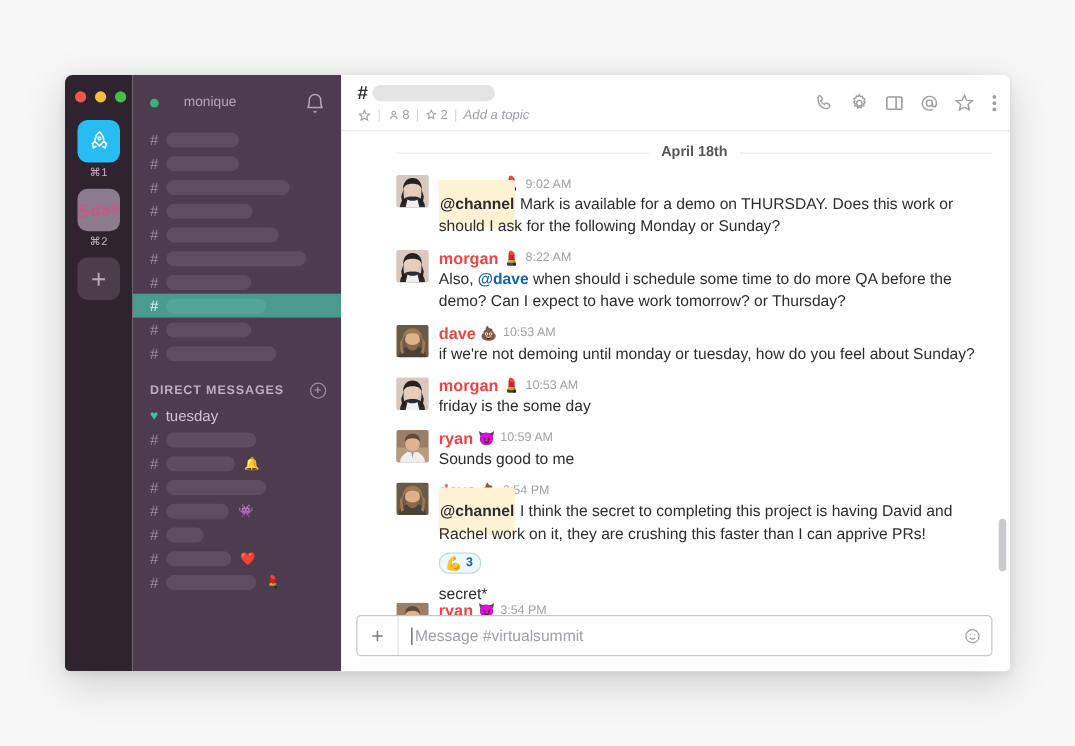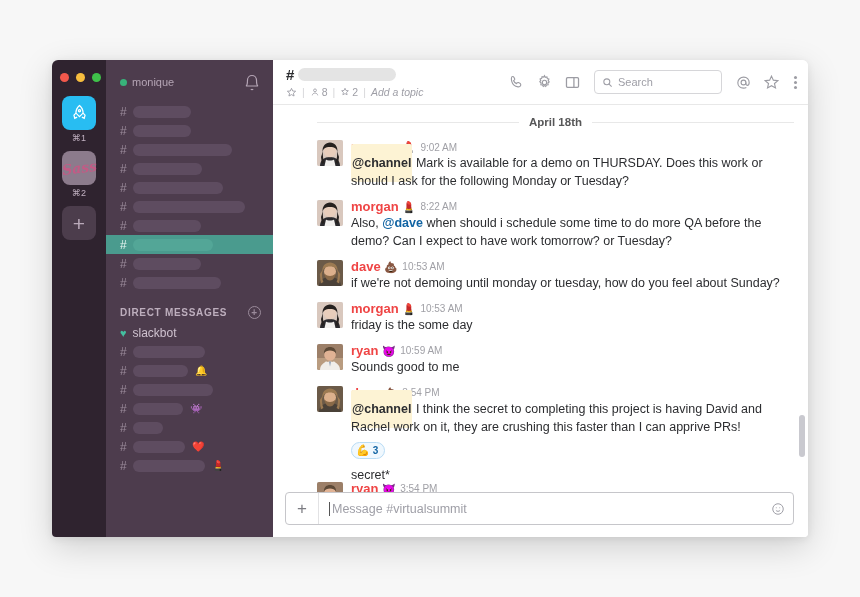--- a/index.html
+++ b/index.html
@@ -46,21 +46,21 @@
   .rail-tab { position: absolute; left: 52px; top: 82px; width: 4px; height: 30px;
               background: #cfc6cf; border-radius: 0 3px 3px 0; }
 
   
   .sidebar { width: 167px; flex: 0 0 167px; background: #4d3c4d; color: #cfc2cf; overflow: hidden; position: relative; }
   .sb-head { padding: 12px 12px 10px 14px; display: flex; align-items: flex-start; }
   .sb-head-left { flex: 1; }
   .ws-title { font-size: 15px; font-weight: 700; color: #fff; letter-spacing: -.2px;
               display: flex; align-items: center; gap: 4px; cursor: pointer; }
   .caret { font-size: 9px; color: #cbbccb; }
-  .sb-user { display: flex; align-items: center; gap: 5px; margin-top: 4px; font-size: 11px; color: #b5a5b5; cursor: pointer; }
+  .sb-user { display: flex; align-items: center; gap: 20px; margin-top: 4px; font-size: 11px; color: #b5a5b5; cursor: pointer; }
   .presence { width: 7px; height: 7px; border-radius: 50%; background: #38b27a; }
   .bell { width: 18px; height: 18px; color: #b5a5b5; cursor: pointer; margin-top: 2px; }
 
   .chan { height: 19px; display: flex; align-items: center; padding-left: 14px; gap: 6px; cursor: pointer; }
   .hash { font-size: 12px; color: #9b8b9b; font-weight: 500; }
   .redact { height: 12px; border-radius: 6px; background: #5e4c60; }
   .chan.active { background: #4a9b8e; }
   .chan.active .hash { color: #e6f5f2; }
   .chan.active .redact { background: #53a697; }
   .chan .emo { font-size: 10px; margin-left: 2px; }
@@ -225,21 +225,21 @@
           </div>
         </div>
 
       <div class="sec-head">
         <span>DIRECT MESSAGES</span>
         <span class="sec-plus">+</span>
       </div>
 
       <div class="dm-bot">
         <span class="heart">♥</span>
-        <span class="dm-bot-name">slackbot</span>
+        <span class="dm-bot-name">tuesday</span>
       </div>
 
       <div id="dm-list">
           <div class="chan">
             <span class="hash">#</span>
             <span class="redact" style="width: 72px;"></span>
           </div>
           <div class="chan">
             <span class="hash">#</span>
             <span class="redact" style="width: 55px;"></span>
@@ -309,27 +309,20 @@
           </svg>
           <svg class="hd-ic" viewBox="0 0 24 24" fill="none" stroke="currentColor" stroke-width="1.6">
             <circle cx="12" cy="12" r="3.1"></circle>
             <path d="M12 2.5l1.1 2.1 2.3-.4.6 2.3 2.2.8-1 2.1 1.4 1.9-1.8 1.5.3 2.3-2.3.3-1.1 2.1L12 16.4l-1.7 1.1-1.1-2.1-2.3-.3.3-2.3L5.4 11l1.4-1.9-1-2.1 2.2-.8.6-2.3 2.3.4z"></path>
           </svg>
           <svg class="hd-ic" viewBox="0 0 24 24" fill="none" stroke="currentColor" stroke-width="1.8">
             <rect x="3.5" y="5" width="17" height="14" rx="1.6"></rect>
               <path d="M14 5v14"></path>
           </svg>
 
-          <div class="search-box">
-            <svg width="11" height="11" viewBox="0 0 24 24" fill="none" stroke="#9e9ea6" stroke-width="2.4">
-              <circle cx="10.5" cy="10.5" r="6.5"></circle>
-                <path d="M15.5 15.5L21 21"></path>
-            </svg>
-            <span class="search-ph">Search</span>
-          </div>
 
           <svg class="hd-ic" viewBox="0 0 24 24" fill="none" stroke="currentColor" stroke-width="1.6">
             <circle cx="12" cy="12" r="3.4"></circle>
             <path d="M15.4 12v1.8c0 1.5.9 2.2 2 2.2 1.6 0 2.6-1.6 2.6-4C20 7.6 16.9 4.4 12.3 4.4 7.7 4.4 4 7.8 4 12.3c0 4.4 3.3 7.6 8 7.6 1.6 0 3-.3 4-.9"></path>
           </svg>
           <svg class="hd-ic" viewBox="0 0 24 24" fill="none" stroke="currentColor" stroke-width="1.6">
             <path d="M12 3l2.6 5.7 6.4.6-4.8 4.2 1.4 6.2L12 16.6 6.4 19.7l1.4-6.2L3 9.3l6.4-.6z"></path>
           </svg>
           <div class="kebab">
               <i></i>
@@ -354,39 +347,39 @@
                   <path d="M5.6 12C5 6 8.6 2.4 13 2.4S21 6 20.4 12c-.6-3.4-2.6-5-7.4-5s-6.8 1.6-7.4 5z" fill="#26211f"></path>
                   <path d="M6 11c-.6 5 .4 9 1.6 11.3L5 24l-1-7zM20 11c.6 5-.4 9-1.6 11.3L21 24l1-7z" fill="#26211f"></path>
                   <path d="M9 19.5c1.2 1.4 6.8 1.4 8 0l1.5 6.5h-11z" fill="#f2f0ee"></path>
                 </svg></div>
               <div class="body">
                 <div class="meta">
                   <span class="uname">morgan</span>
                   <span class="badge">💄</span>
                   <span class="time">9:02 AM</span>
                 </div>
-                <div class="text"><span class="mention-ch">@channel</span><span> Mark is available for a demo on THURSDAY. Does this work or should I ask for the following Monday or Tuesday?</span></div>
+                <div class="text"><span class="mention-ch">@channel</span><span> Mark is available for a demo on THURSDAY. Does this work or should I ask for the following Monday or Sunday?</span></div>
               </div>
             </div>
             <div class="msg">
               <div class="av"><svg viewBox="0 0 26 26">
                   <rect width="26" height="26" fill="#d9c8be"></rect>
                   <path d="M3 26c0-6 4.5-9 10-9s10 3 10 9z" fill="#2b2a2e"></path>
                   <circle cx="13" cy="11" r="6.2" fill="#e8cdbb"></circle>
                   <path d="M5.6 12C5 6 8.6 2.4 13 2.4S21 6 20.4 12c-.6-3.4-2.6-5-7.4-5s-6.8 1.6-7.4 5z" fill="#26211f"></path>
                   <path d="M6 11c-.6 5 .4 9 1.6 11.3L5 24l-1-7zM20 11c.6 5-.4 9-1.6 11.3L21 24l1-7z" fill="#26211f"></path>
                   <path d="M9 19.5c1.2 1.4 6.8 1.4 8 0l1.5 6.5h-11z" fill="#f2f0ee"></path>
                 </svg></div>
               <div class="body">
                 <div class="meta">
                   <span class="uname">morgan</span>
                   <span class="badge">💄</span>
                   <span class="time">8:22 AM</span>
                 </div>
-                <div class="text"><span>Also, </span><span class="mention-u">@dave</span><span> when should i schedule some time to do more QA before the demo? Can I expect to have work tomorrow? or Tuesday?</span></div>
+                <div class="text"><span>Also, </span><span class="mention-u">@dave</span><span> when should i schedule some time to do more QA before the demo? Can I expect to have work tomorrow? or Thursday?</span></div>
               </div>
             </div>
             <div class="msg">
               <div class="av"><svg viewBox="0 0 26 26">
                   <rect width="26" height="26" fill="#6b5a48"></rect>
                   <path d="M2 26c0-6 5-9 11-9s11 3 11 9z" fill="#4a4138"></path>
                   <circle cx="13" cy="11.5" r="6" fill="#dcb08c"></circle>
                   <path d="M7.5 13c0 4 2.4 7.5 5.5 7.5s5.5-3.5 5.5-7.5c0 0-1 3-5.5 3s-5.5-3-5.5-3z" fill="#8a6a48"></path>
                   <path d="M5.4 12.5C4.6 6.2 8.4 2.6 13 2.6s8.4 3.6 7.6 9.9c-.8-4-3-6-7.6-6s-6.8 2-7.6 6z" fill="#9c7a52"></path>
                   <path d="M5.6 10c-1 4.5-.6 9 .8 12l-2.6 1.4-1-9.4zM20.4 10c1 4.5.6 9-.8 12l2.6 1.4 1-9.4z" fill="#9c7a52"></path>

